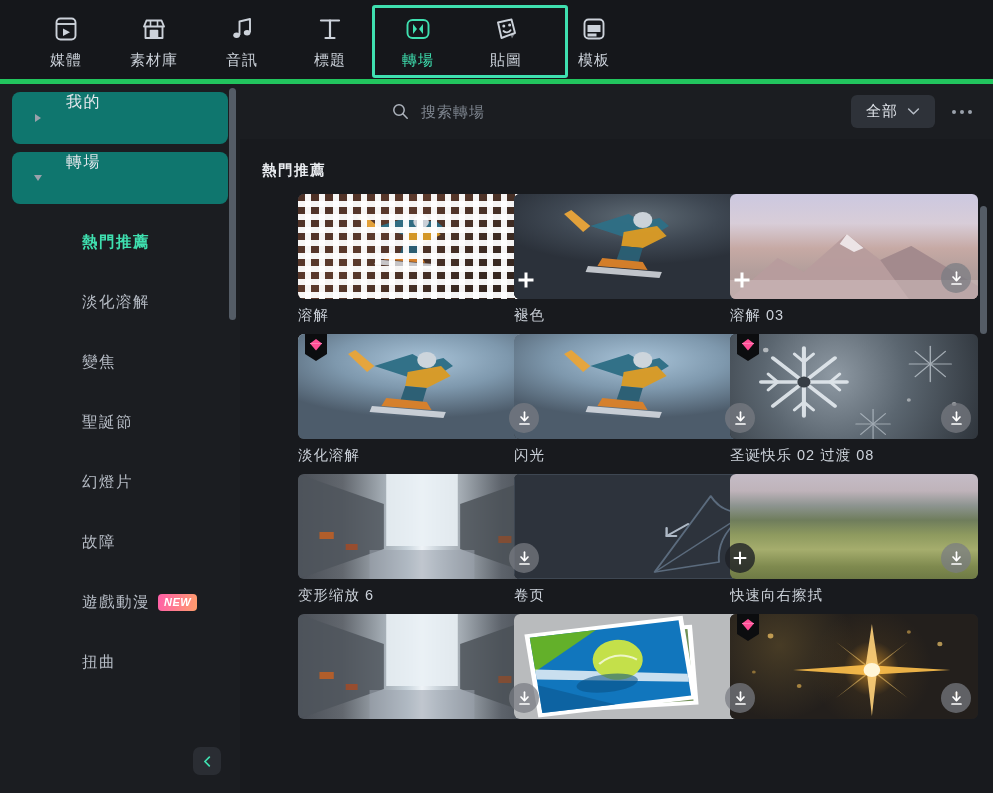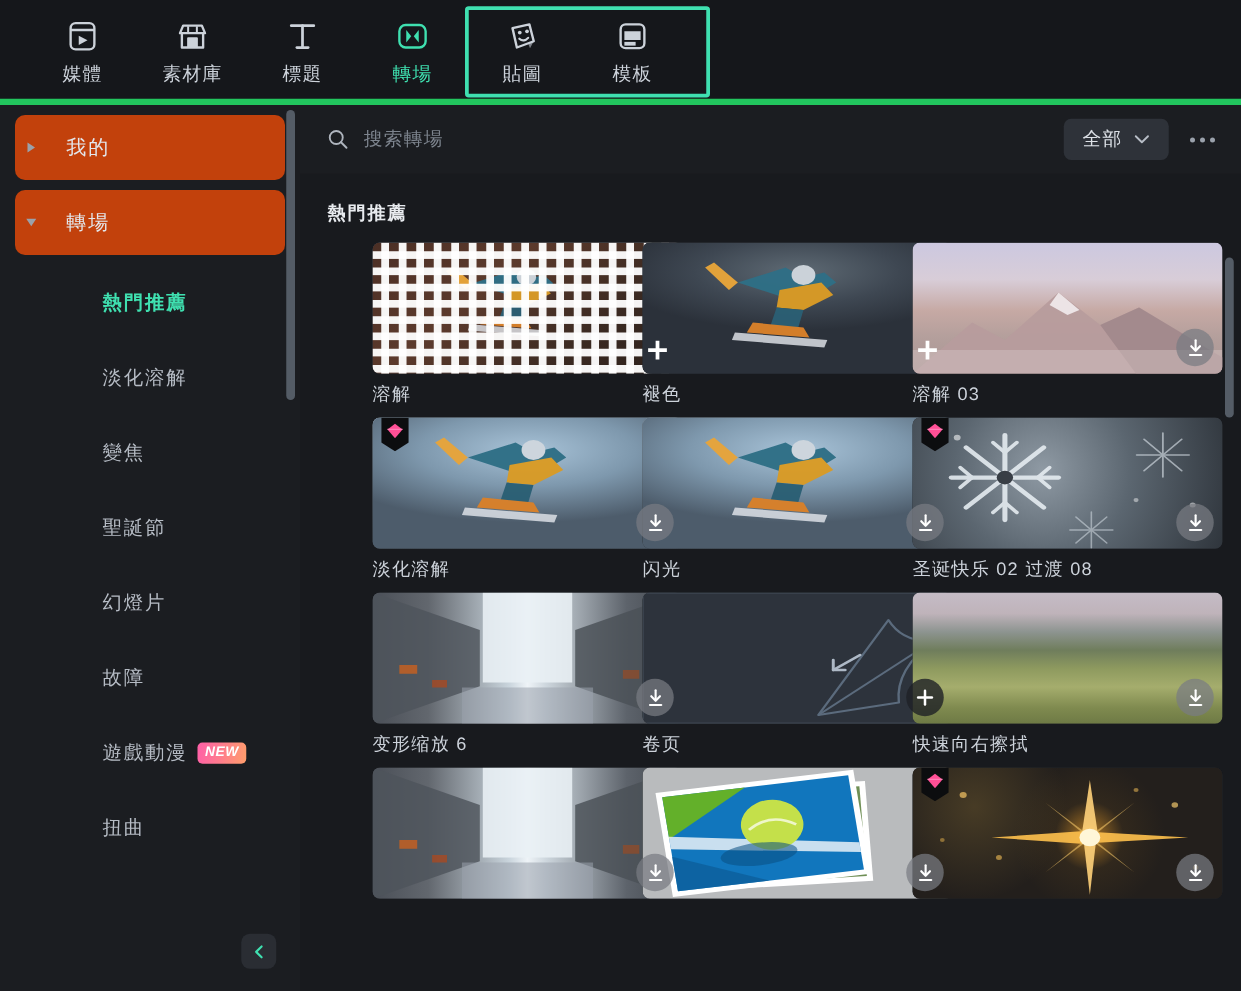--- a/index.html
+++ b/index.html
@@ -59,24 +59,24 @@
   .sidebar {
     width: 240px; flex: 0 0 240px;
     background: #1b1d21;
     position: relative;
     overflow: hidden;
   }
   .sb-scroll { position: absolute; inset: 0 0 0 0; padding: 8px 12px 0 12px; }
   .sb-group {
     height: 52px;
     margin-bottom: 8px;
-    background: #c2410c;
+    background: #0f766e;
     border-radius: 8px;
-    display: flex; align-items: center;
-    padding-left: 5px;
+    display: flex; 
+    padding-left: 18px;
     cursor: pointer;
   }
   .sb-group .caret {
     width: 16px; display:flex; align-items:center; justify-content:center;
     margin-right: 20px;
   }
   .caret-r { width:0;height:0;border-left:6px solid #9aa1ab;border-top:4.5px solid transparent;border-bottom:4.5px solid transparent; }
   .caret-d { width:0;height:0;border-top:6px solid #9aa1ab;border-left:4.5px solid transparent;border-right:4.5px solid transparent; }
   .sb-group .glabel { font-size: 16px; color: #e3e7ec; letter-spacing: 1.5px; }
   .sb-item {
@@ -122,21 +122,21 @@
   }
 
   
   .main { flex: 1; background: #181a1e; position: relative; overflow: hidden; display:flex; flex-direction:column; min-width:0; }
   .searchbar {
     height: 55px; flex: 0 0 55px;
     display: flex; align-items: center;
     padding: 0 14px 0 22px;
     background: #1b1d21;
   }
-  .search-wrap { display:flex; align-items:center; flex:1; min-width:0; cursor:text; }
+  .search-wrap { display:flex; align-items:center; flex:1; min-width:0; cursor:text;justify-content:center; }
   .search-input {
     margin-left: 12px;
     background: transparent; border: none; outline: none;
     font-family: inherit;
     font-size: 15px; color: #e0e4ea;
     letter-spacing: 1px;
     width: 300px;
   }
   .search-input::placeholder { color: #7d848e; }
   .filter-btn {
@@ -259,20 +259,30 @@
           <span class="ticon">
             <svg width="30" height="30" viewBox="0 0 30 30">
               <path d="M5 12.5 L7.5 6.5 L22.5 6.5 L25 12.5 Z" fill="none" stroke="#ccd2da" stroke-width="1.9" stroke-linejoin="round"></path>
               <path d="M6.5 12.5 V24 H23.5 V12.5" fill="none" stroke="#ccd2da" stroke-width="1.9" stroke-linejoin="round"></path>
               <path d="M11.5 24 V16.5 H18.5 V24" fill="#ccd2da" stroke="#ccd2da" stroke-width="1.6" stroke-linejoin="round"></path>
               <line x1="11.5" y1="7" x2="11.5" y2="12.5" stroke="#ccd2da" stroke-width="1.6"></line>
               <line x1="18.5" y1="7" x2="18.5" y2="12.5" stroke="#ccd2da" stroke-width="1.6"></line>
             </svg>
           </span>
           <span class="tlabel">素材庫</span>
+        </div>
+        <div class="tab">
+          <span class="ticon">
+            <svg width="30" height="30" viewBox="0 0 30 30">
+              <path d="M12.5 21 V7.5 L23 5 V18.5" fill="none" stroke="#ccd2da" stroke-width="1.9" stroke-linejoin="round"></path>
+              <ellipse cx="9.6" cy="21.3" rx="3.3" ry="2.7" fill="#ccd2da"></ellipse>
+              <ellipse cx="20.1" cy="18.8" rx="3.3" ry="2.7" fill="#ccd2da"></ellipse>
+            </svg>
+          </span>
+          <span class="tlabel">音訊</span>
         </div>
         <div class="tab">
           <span class="ticon">
             <svg width="30" height="30" viewBox="0 0 30 30">
               <line x1="6" y1="6.5" x2="24" y2="6.5" stroke="#ccd2da" stroke-width="2.2" stroke-linecap="round"></line>
               <line x1="15" y1="6.5" x2="15" y2="24" stroke="#ccd2da" stroke-width="2.2" stroke-linecap="round"></line>
               <line x1="10.5" y1="24" x2="19.5" y2="24" stroke="#ccd2da" stroke-width="2.2" stroke-linecap="round"></line>
             </svg>
           </span>
           <span class="tlabel">標題</span>

